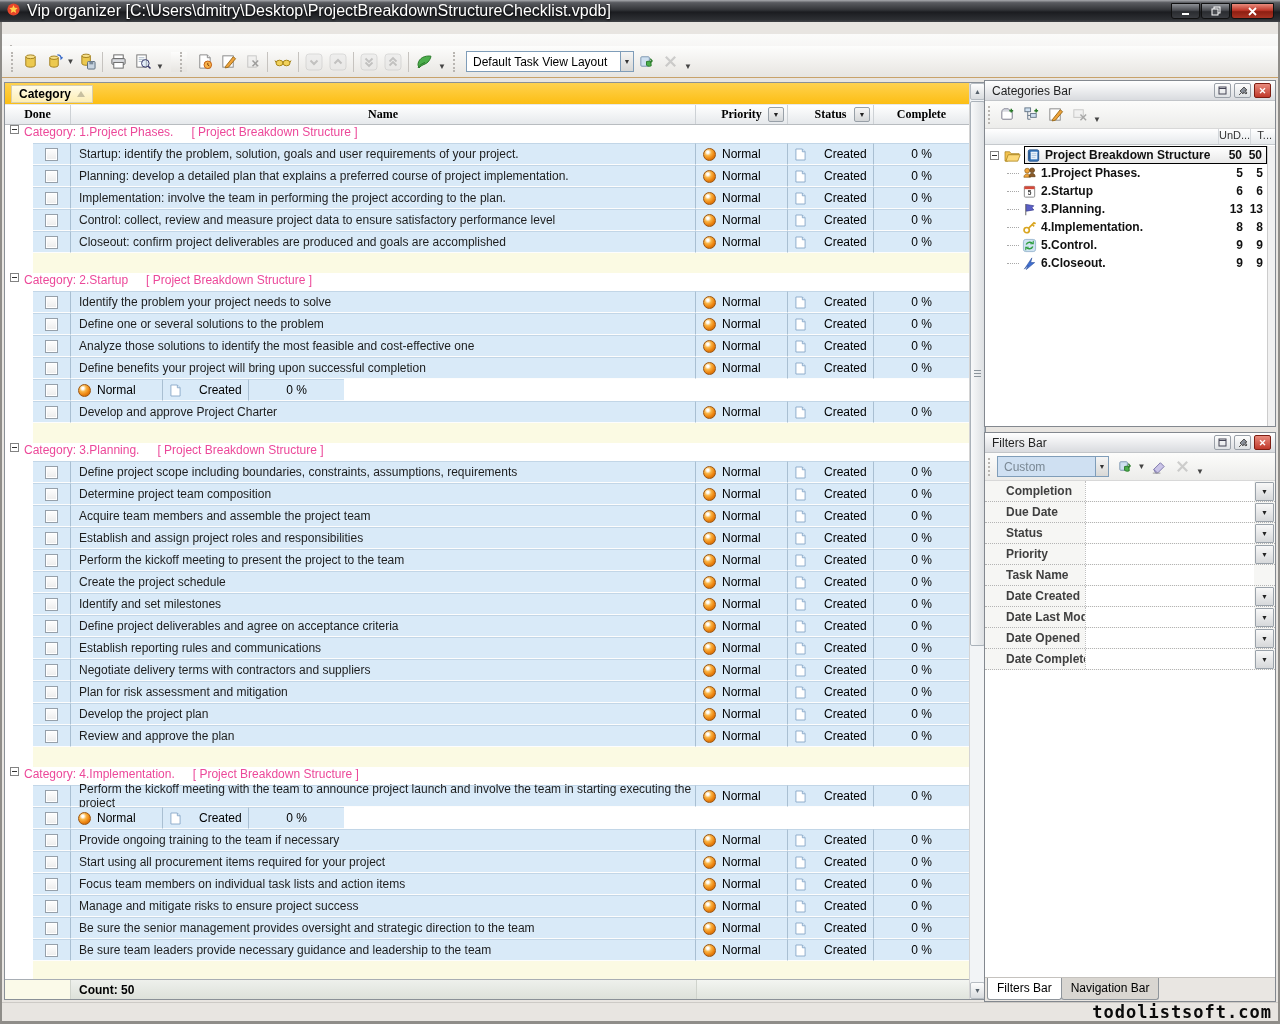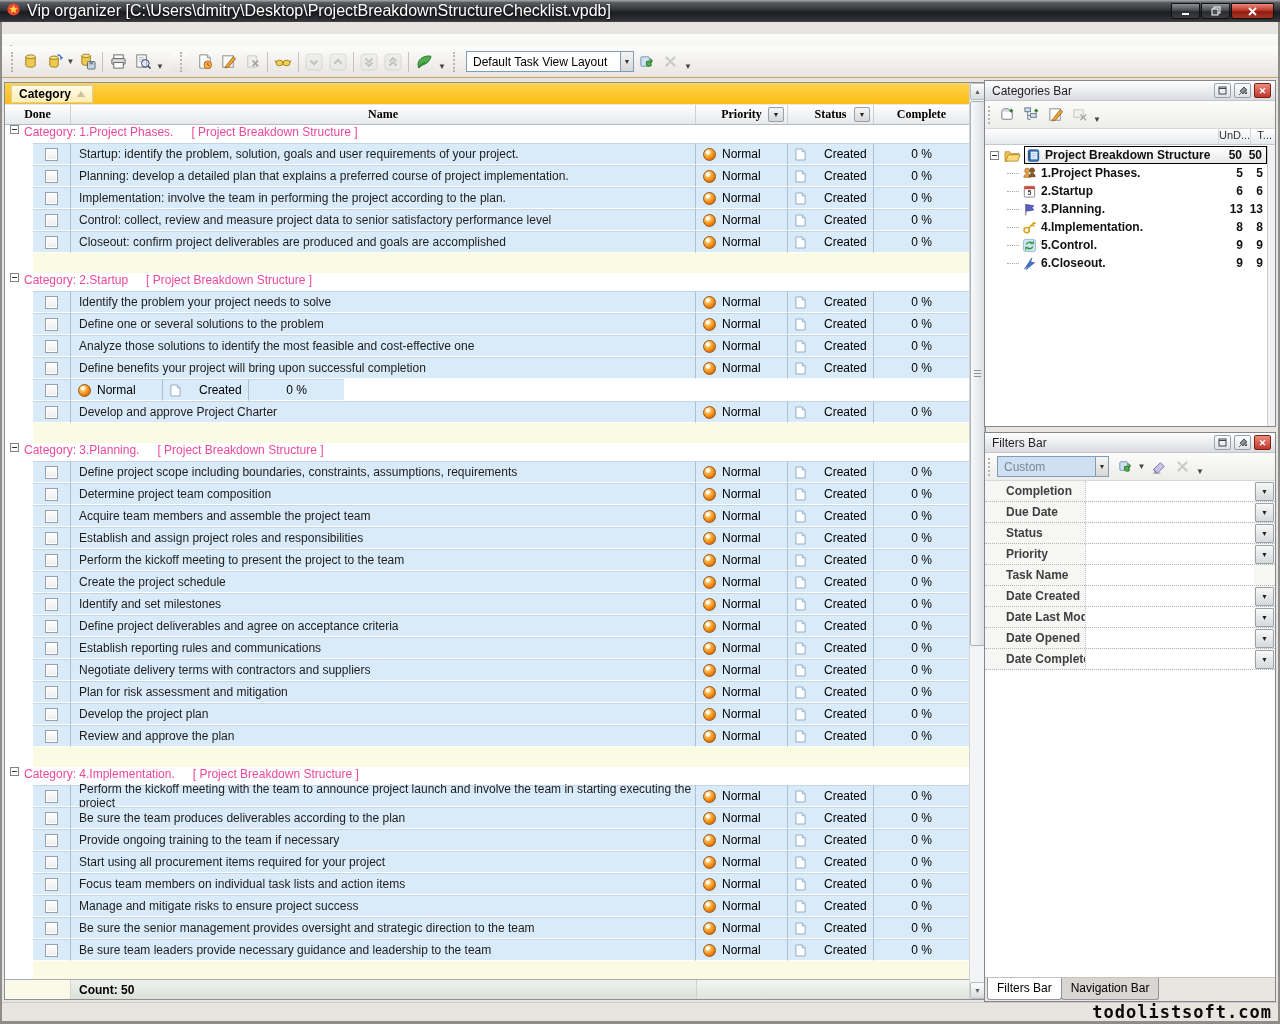--- a/index.html
+++ b/index.html
@@ -381,21 +381,21 @@
                 </svg>
                 <span>Created</span>
               </div>
               <div class="cell ccmp">0 %</div>
             </div>
             <div class="trow">
               <div class="gutter"></div>
               <div class="cell cdone">
                 <div class="cb"></div>
               </div>
-              <div class="cell cname">Control: collect, review and measure project data to senior satisfactory performance level</div>
+              <div class="cell cname">Control: collect, review and measure project data to ensure satisfactory performance level</div>
               <div class="cell cpri">
                 <div class="orb"></div>
                 <span>Normal</span>
               </div>
               <div class="cell csta">
                 <svg viewBox="0 0 12 14" width="11" height="13">
                   <path d="M1 1h7l3 3v9H1z" fill="#fff" stroke="#8aa8c8"></path>
                   <path d="M8 1v3h3" fill="#d8e8f8" stroke="#8aa8c8"></path>
                 </svg>
                 <span>Created</span>
@@ -825,21 +825,20 @@
                 </svg>
                 <span>Created</span>
               </div>
               <div class="cell ccmp">0 %</div>
             </div>
             <div class="trow">
               <div class="gutter"></div>
               <div class="cell cdone">
                 <div class="cb"></div>
               </div>
-              <div class="cell cname">Be sure the team produces deliverables according to the plan</div>
               <div class="cell cpri">
                 <div class="orb"></div>
                 <span>Normal</span>
               </div>
               <div class="cell csta">
                 <svg viewBox="0 0 12 14" width="11" height="13">
                   <path d="M1 1h7l3 3v9H1z" fill="#fff" stroke="#8aa8c8"></path>
                   <path d="M8 1v3h3" fill="#d8e8f8" stroke="#8aa8c8"></path>
                 </svg>
                 <span>Created</span>

